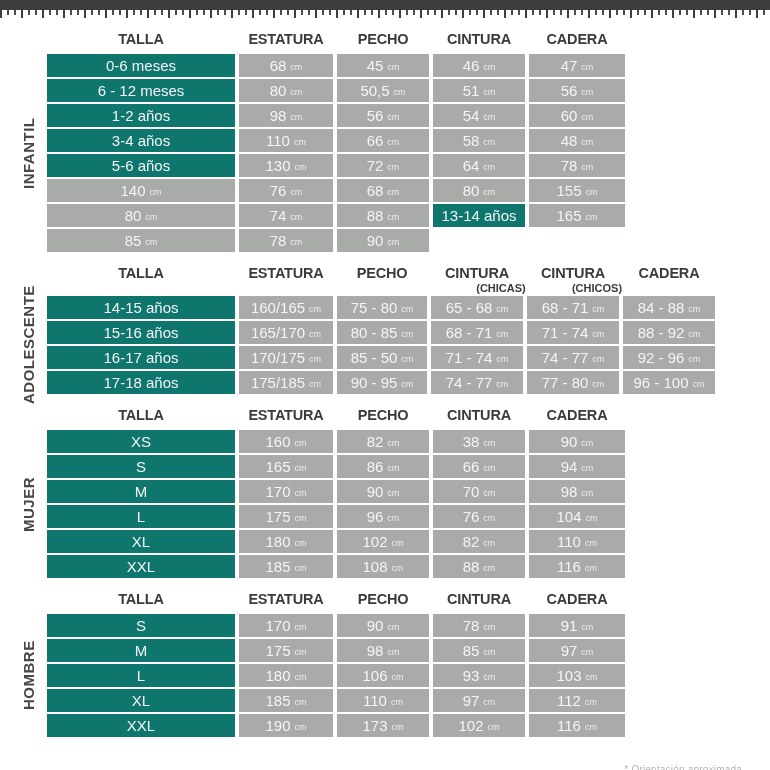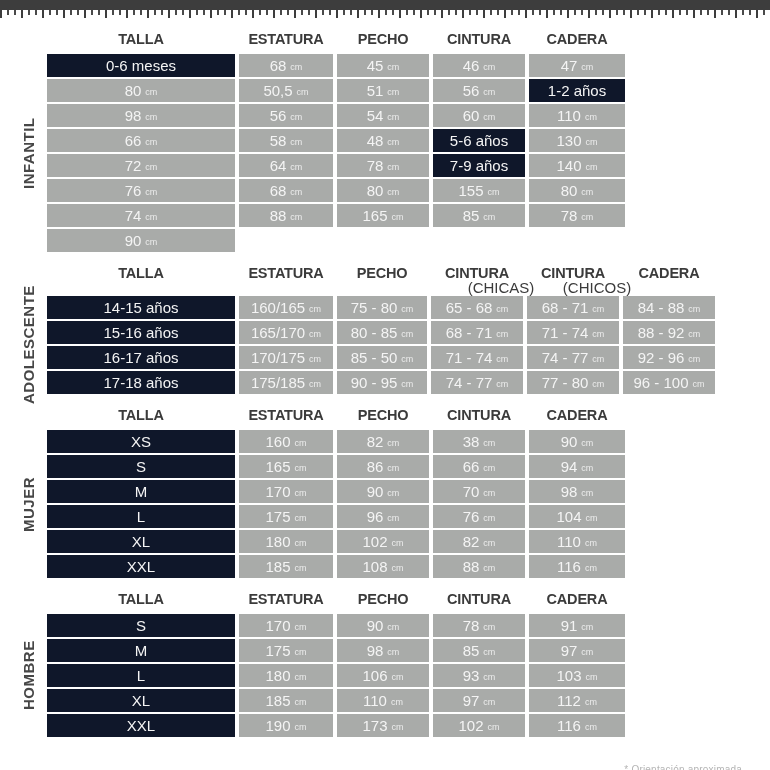--- a/index.html
+++ b/index.html
@@ -28,27 +28,27 @@
   .grid{display:grid;column-gap:4px;row-gap:2px;}
   .cols5{grid-template-columns:188px 94px 92px 92px 96px;}
   .cols6{grid-template-columns:188px 94px 90px 92px 92px 92px;}
 
   .head{margin-bottom:3px;align-items:start;}
   .hcell{
     display:flex;flex-direction:column;align-items:center;justify-content:flex-start;
     min-height:21px;color:#3b3b3b;font-size:14.5px;font-weight:600;
     letter-spacing:-0.2px;line-height:19px;padding-top:2px;
   }
-  .hsubtxt{font-size:15px;font-weight:400;line-height:10px;letter-spacing:0;padding-left:48px;}
+  .hsubtxt{font-size:11px;font-weight:700;line-height:10px;letter-spacing:0;padding-left:48px;}
 
   .cell{
     height:23px;display:flex;align-items:center;justify-content:center;
     color:#f4f4f4;font-size:15px;white-space:nowrap;
   }
-  .cell.dark{background:#0f172a;}
+  .cell.dark{background:#0f766e;}
   .cell.light{background:#a9aba9;}
   .num{line-height:23px;}
   .unit{font-size:9px;margin-left:4px;opacity:.9;line-height:23px;padding-top:3px;}
 
   .rows-wrap{position:relative;}
   .side-label{
     position:absolute;left:-30px;top:0;bottom:0;width:22px;
     display:flex;align-items:center;justify-content:center;
     writing-mode:vertical-rl;transform:rotate(180deg);
     font-size:15px;font-weight:bold;color:#474747;letter-spacing:0.5px;
@@ -99,20 +99,21 @@
             <span class="unit">cm</span>
           </div>
           <div class="cell light">
             <span class="num">46</span>
             <span class="unit">cm</span>
           </div>
           <div class="cell light">
             <span class="num">47</span>
             <span class="unit">cm</span>
           </div>
+          <div class="cell dark">6 - 12 meses</div>
           <div class="cell light">
             <span class="num">80</span>
             <span class="unit">cm</span>
           </div>
           <div class="cell light">
             <span class="num">50,5</span>
             <span class="unit">cm</span>
           </div>
           <div class="cell light">
             <span class="num">51</span>
@@ -132,20 +133,21 @@
             <span class="unit">cm</span>
           </div>
           <div class="cell light">
             <span class="num">54</span>
             <span class="unit">cm</span>
           </div>
           <div class="cell light">
             <span class="num">60</span>
             <span class="unit">cm</span>
           </div>
+          <div class="cell dark">3-4 años</div>
           <div class="cell light">
             <span class="num">110</span>
             <span class="unit">cm</span>
           </div>
           <div class="cell light">
             <span class="num">66</span>
             <span class="unit">cm</span>
           </div>
           <div class="cell light">
             <span class="num">58</span>
@@ -165,21 +167,20 @@
             <span class="unit">cm</span>
           </div>
           <div class="cell light">
             <span class="num">64</span>
             <span class="unit">cm</span>
           </div>
           <div class="cell light">
             <span class="num">78</span>
             <span class="unit">cm</span>
           </div>
-          <div class="cell dark">7-9 años</div>
           <div class="cell light">
             <span class="num">140</span>
             <span class="unit">cm</span>
           </div>
           <div class="cell light">
             <span class="num">76</span>
             <span class="unit">cm</span>
           </div>
           <div class="cell light">
             <span class="num">68</span>
@@ -198,20 +199,21 @@
             <span class="unit">cm</span>
           </div>
           <div class="cell light">
             <span class="num">74</span>
             <span class="unit">cm</span>
           </div>
           <div class="cell light">
             <span class="num">88</span>
             <span class="unit">cm</span>
           </div>
+          <div class="cell dark">13-14 años</div>
           <div class="cell light">
             <span class="num">165</span>
             <span class="unit">cm</span>
           </div>
           <div class="cell light">
             <span class="num">85</span>
             <span class="unit">cm</span>
           </div>
           <div class="cell light">
             <span class="num">78</span>

